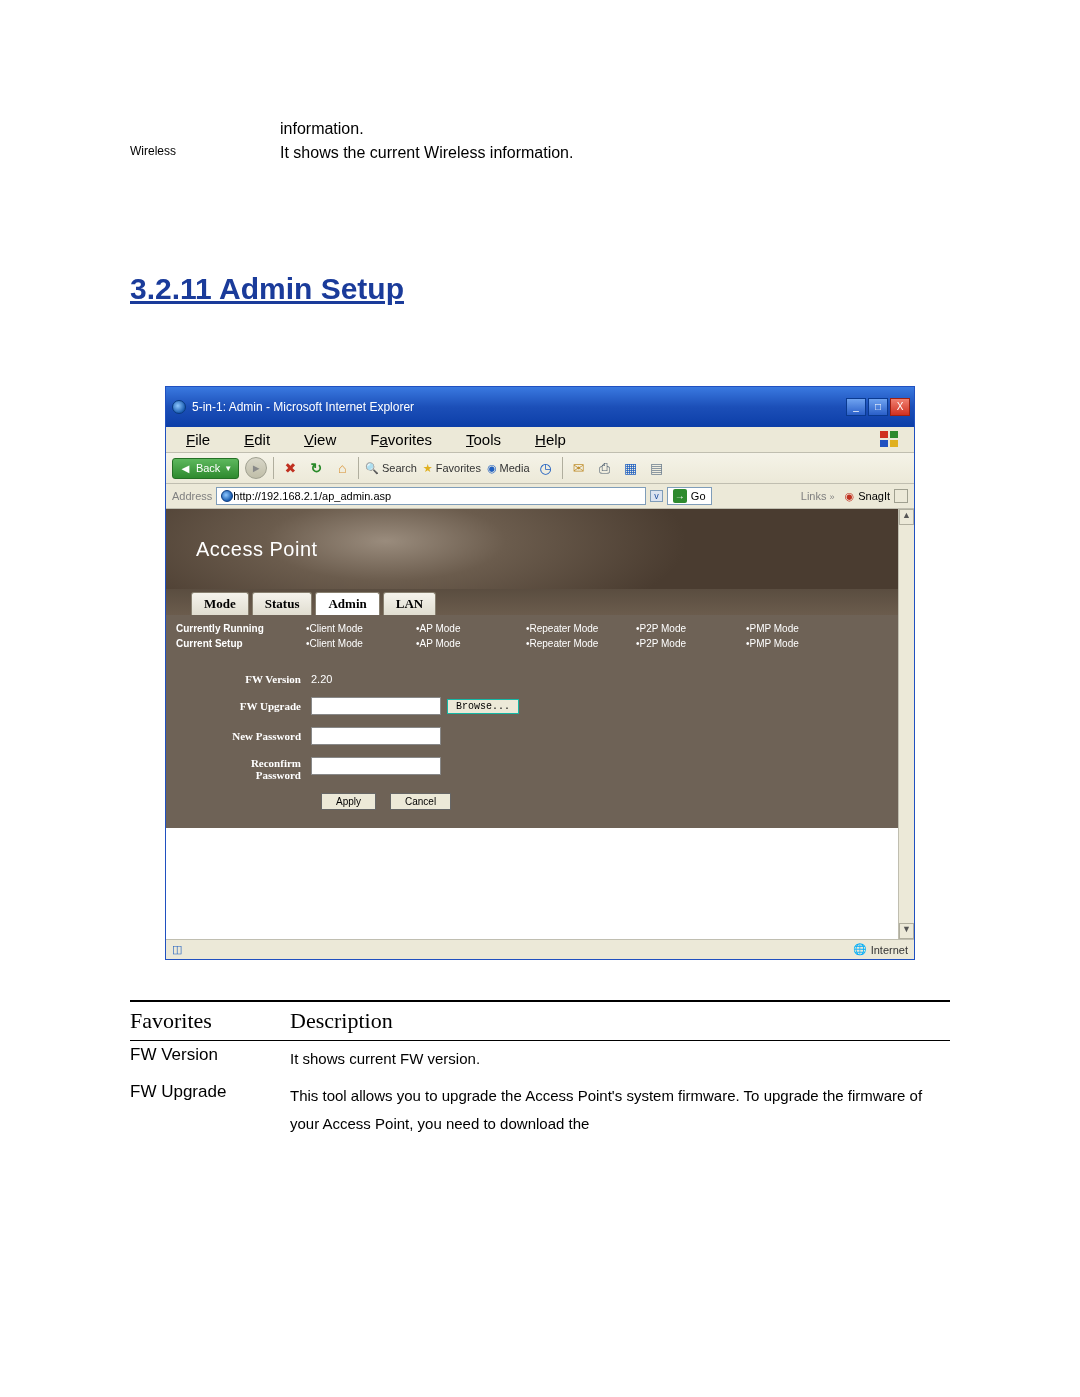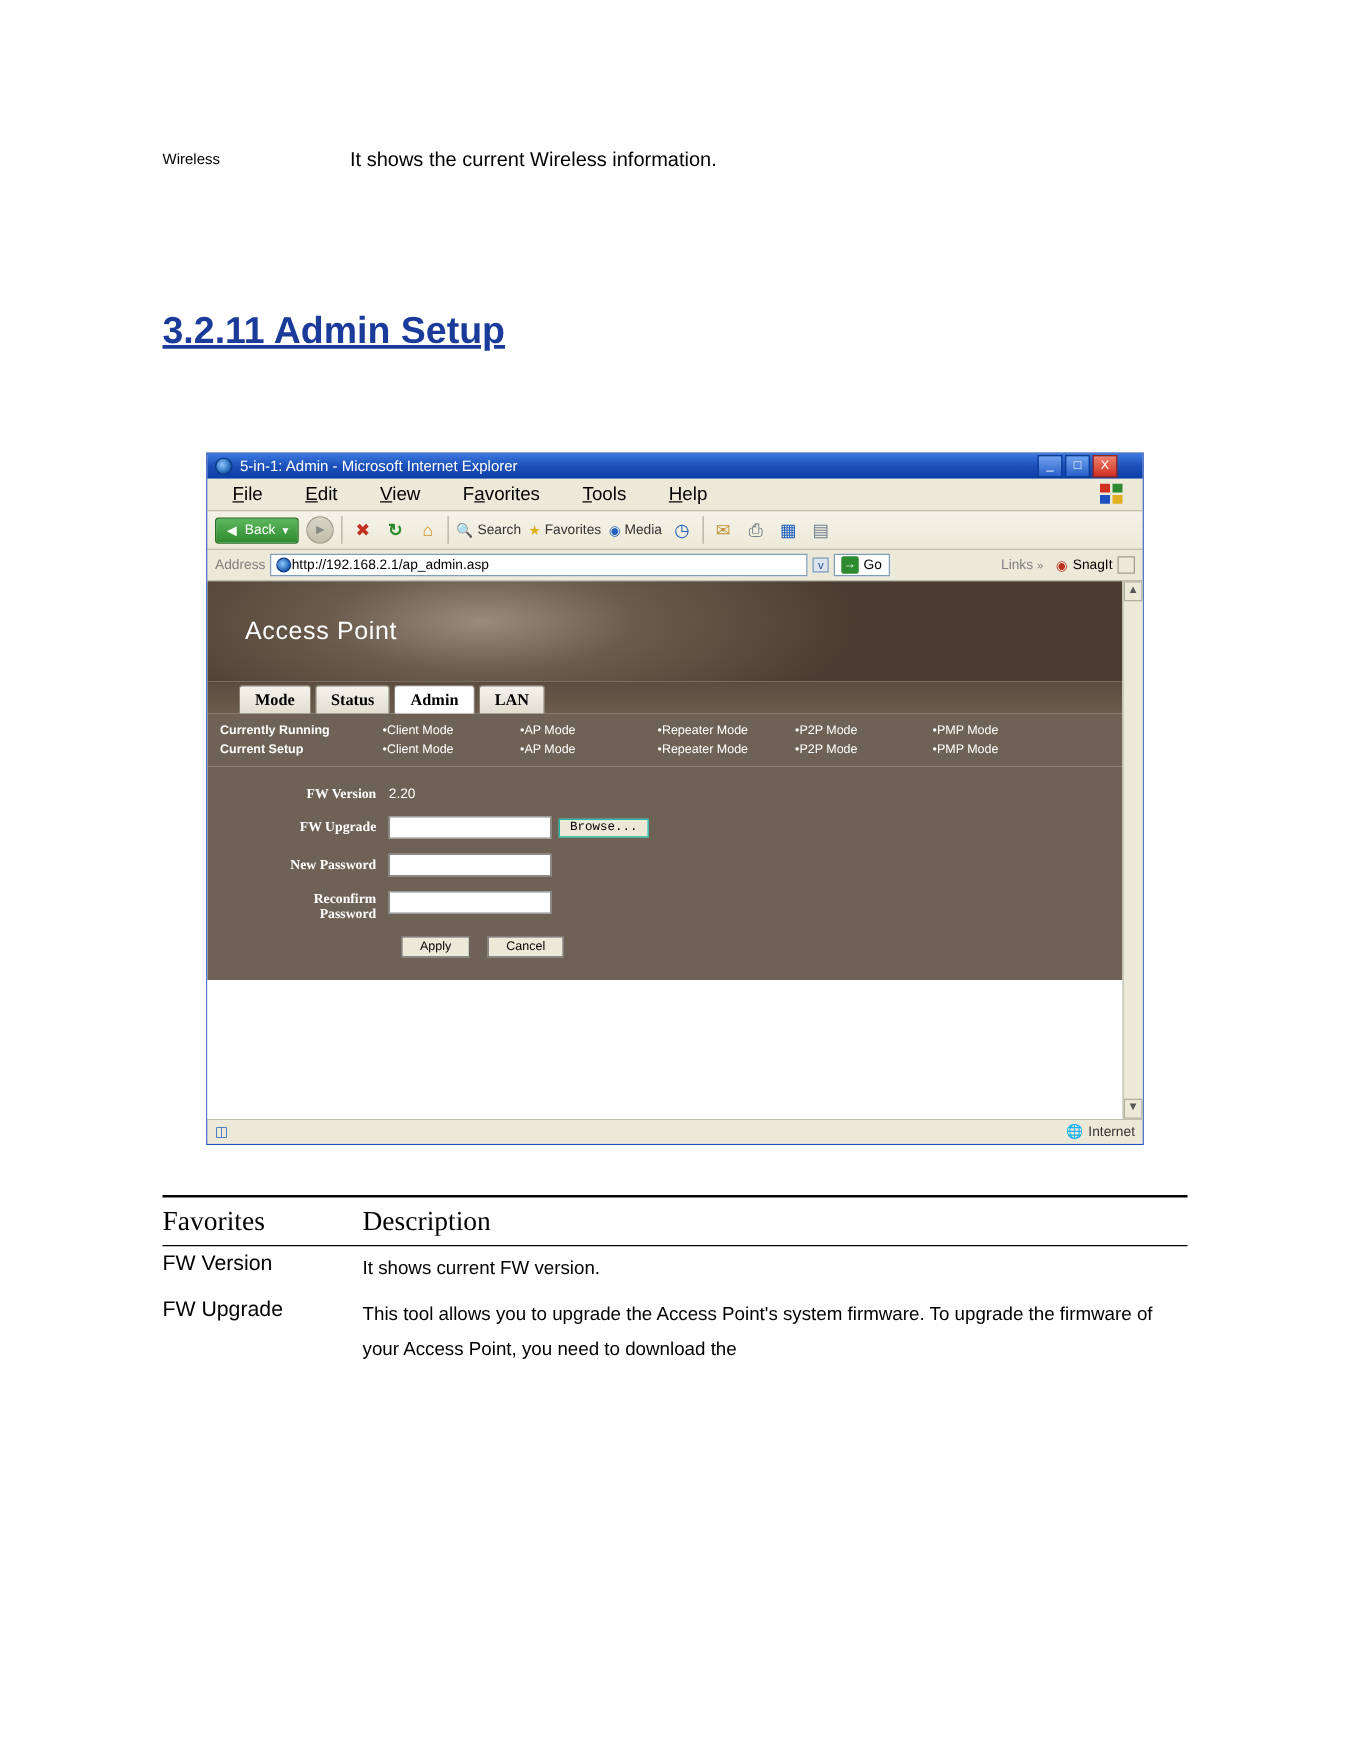--- a/index.html
+++ b/index.html
@@ -38,24 +38,24 @@
     margin: 0 auto 40px auto;
     border: 1px solid #2050c0;
     background: #ece9d8;
     font-family: Tahoma, Arial, sans-serif;
     font-size: 11px;
   }
   .titlebar {
     display: flex;
     align-items: center;
     justify-content: space-between;
-    height: 20px;
+    height: 40px;
     background: linear-gradient(to bottom, #3a79e0 0%, #1c4fb8 50%, #0c3ea8 100%);
     color: #fff;
-    padding: 0 20px 0 6px;
+    padding: 0 4px 0 6px;
     font-size: 12px;
     gap: 47px;
   }
   .titlebar-left { display: flex; align-items: center; gap: 6px; }
   .ie-icon-small {
     width: 14px; height: 14px;
     background: radial-gradient(circle at 40% 40%, #8ec7ff 0%, #1a5db0 70%);
     border-radius: 50%;
     border: 1px solid #0a3a80;
   }
@@ -289,20 +289,24 @@
   }
   .param-left { width: 160px; font-size: 17px; }
   .param-right { flex: 1; font-size: 15px; line-height: 1.9; }
 </style>
 </head>
 <body>
 
 <div class="page">
 
   <div class="intro-table">
+    <div class="intro-row">
+      <div class="intro-left"></div>
+      <div class="intro-right">information.</div>
+    </div>
     <div class="intro-row">
       <div class="intro-left">Wireless</div>
       <div class="intro-right">It shows the current Wireless information.</div>
     </div>
   </div>
 
   <h2 class="section-heading">3.2.11     Admin Setup</h2>
 
   <div class="browser-window">
 

